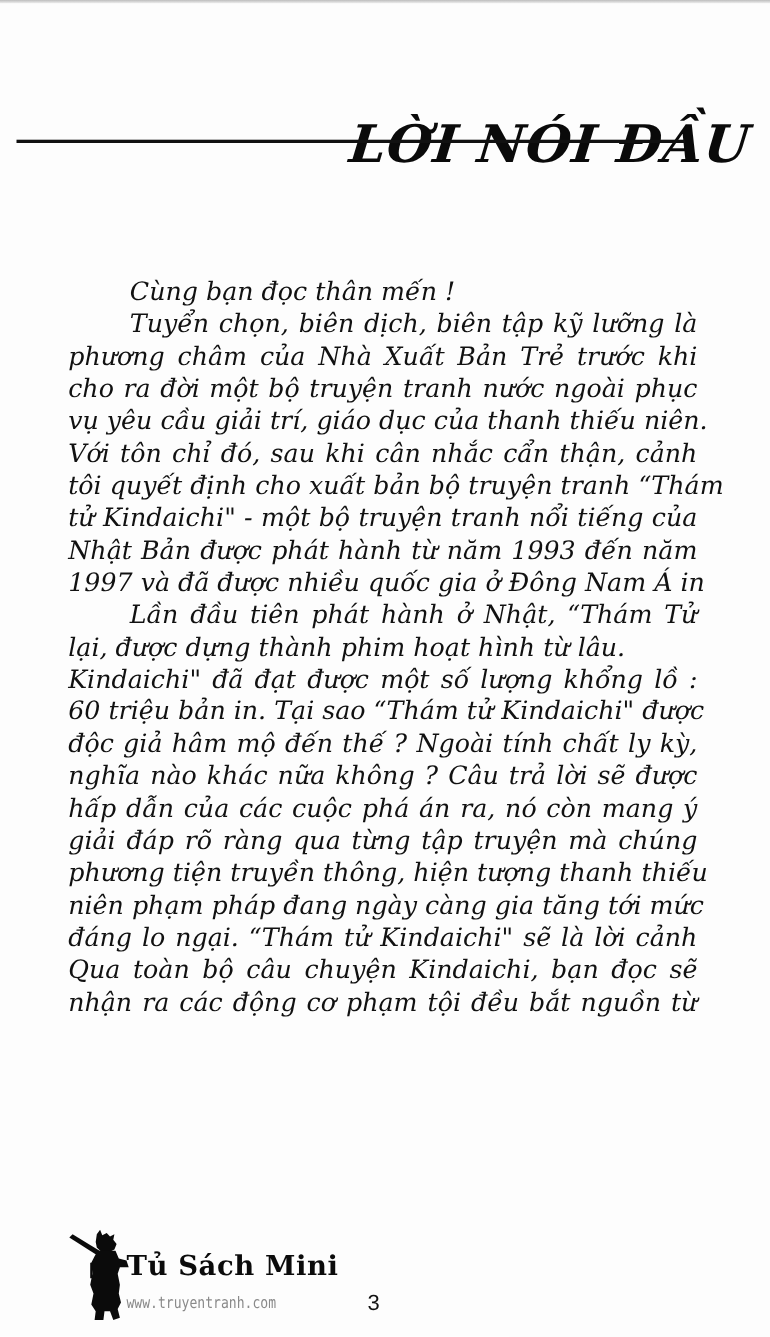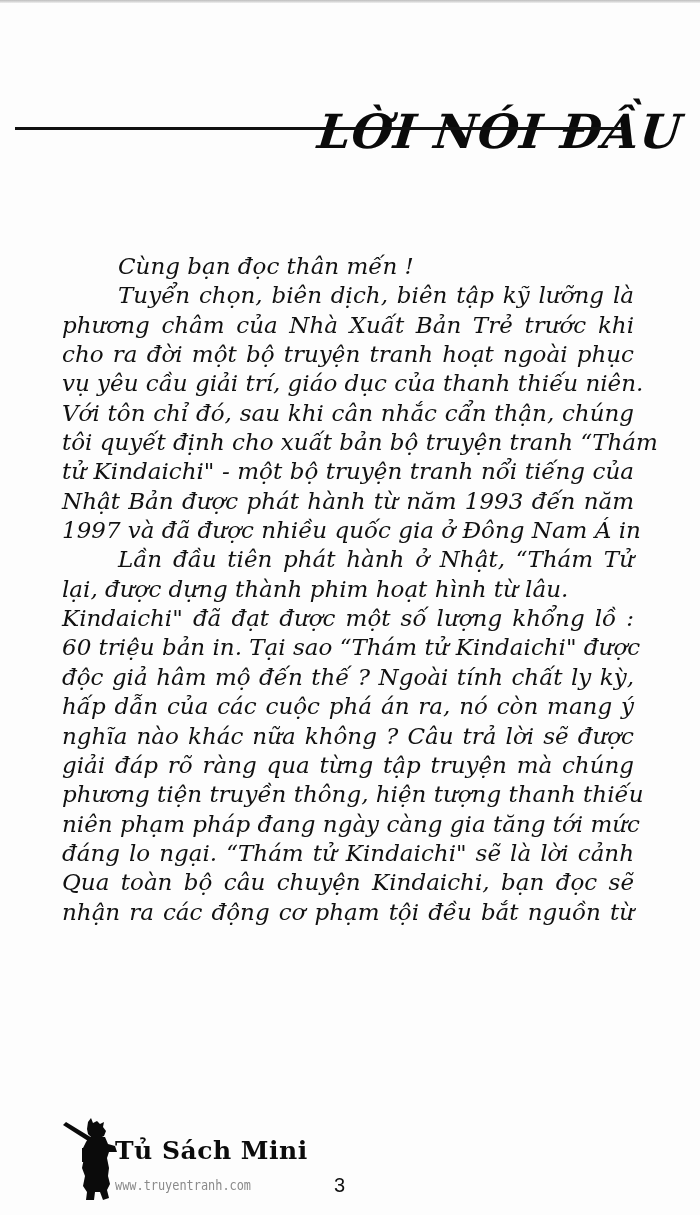--- a/index.html
+++ b/index.html
@@ -124,34 +124,34 @@
 
 <div class="scan-edge"></div>
 
 <h1 class="title">LỜI NÓI ĐẦU</h1>
 <div class="title-rule"></div>
 
 <div class="body-text">
   <span class="line indent last">Cùng bạn đọc thân mến !</span>
   <span class="line indent">Tuyển chọn, biên dịch, biên tập kỹ lưỡng là</span>
   <span class="line">phương châm của Nhà Xuất Bản Trẻ trước khi</span>
-  <span class="line">cho ra đời một bộ truyện tranh hoạt ngoài phục</span>
+  <span class="line">cho ra đời một bộ truyện tranh nước ngoài phục</span>
   <span class="line">vụ yêu cầu giải trí, giáo dục của thanh thiếu niên.</span>
-  <span class="line">Với tôn chỉ đó, sau khi cân nhắc cẩn thận, chúng</span>
+  <span class="line">Với tôn chỉ đó, sau khi cân nhắc cẩn thận, cảnh</span>
   <span class="line">tôi quyết định cho xuất bản bộ truyện tranh “Thám</span>
   <span class="line">tử Kindaichi" - một bộ truyện tranh nổi tiếng của</span>
   <span class="line">Nhật Bản được phát hành từ năm 1993 đến năm</span>
   <span class="line">1997 và đã được nhiều quốc gia ở Đông Nam Á in</span>
   <span class="line indent">Lần đầu tiên phát hành ở Nhật, “Thám Tử</span>
   <span class="line last">lại, được dựng thành phim hoạt hình từ lâu.</span>
   <span class="line">Kindaichi" đã đạt  được một số lượng khổng lồ :</span>
   <span class="line">60 triệu bản in. Tại sao “Thám tử Kindaichi" được</span>
   <span class="line">độc giả hâm mộ đến thế ? Ngoài tính chất ly kỳ,</span>
+  <span class="line">nghĩa nào khác nữa không ? Câu trả lời sẽ được</span>
   <span class="line">hấp dẫn của các cuộc phá án ra, nó còn mang ý</span>
-  <span class="line">nghĩa nào khác nữa không ? Câu trả lời sẽ được</span>
   <span class="line">giải đáp rõ ràng qua từng tập truyện mà chúng</span>
   <span class="line">phương tiện truyền thông, hiện tượng thanh thiếu</span>
   <span class="line">niên phạm pháp đang ngày càng gia tăng tới mức</span>
   <span class="line">đáng lo ngại. “Thám tử Kindaichi" sẽ là lời cảnh</span>
   <span class="line">Qua toàn bộ câu chuyện Kindaichi, bạn đọc sẽ</span>
   <span class="line">nhận ra các động cơ phạm tội đều bắt nguồn từ</span>
 </div>
 
 <div class="footer">
   <svg class="mascot" viewBox="0 0 58 84" xmlns="http://www.w3.org/2000/svg">

